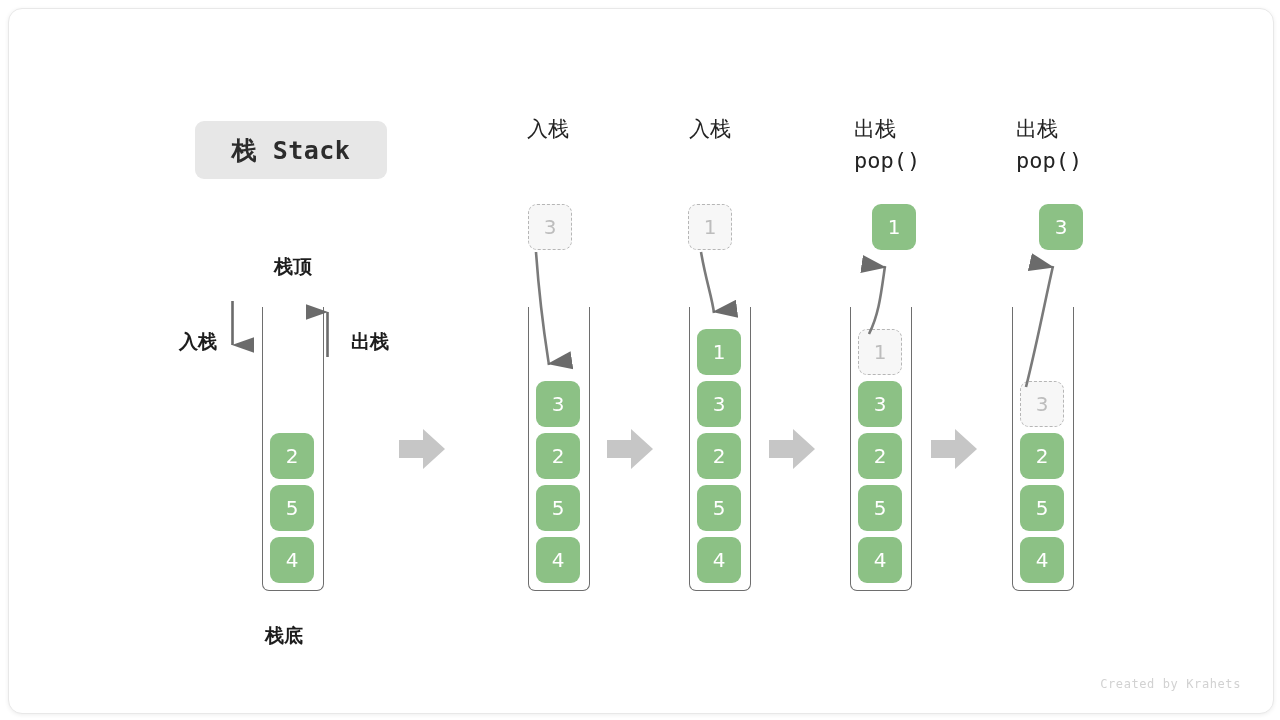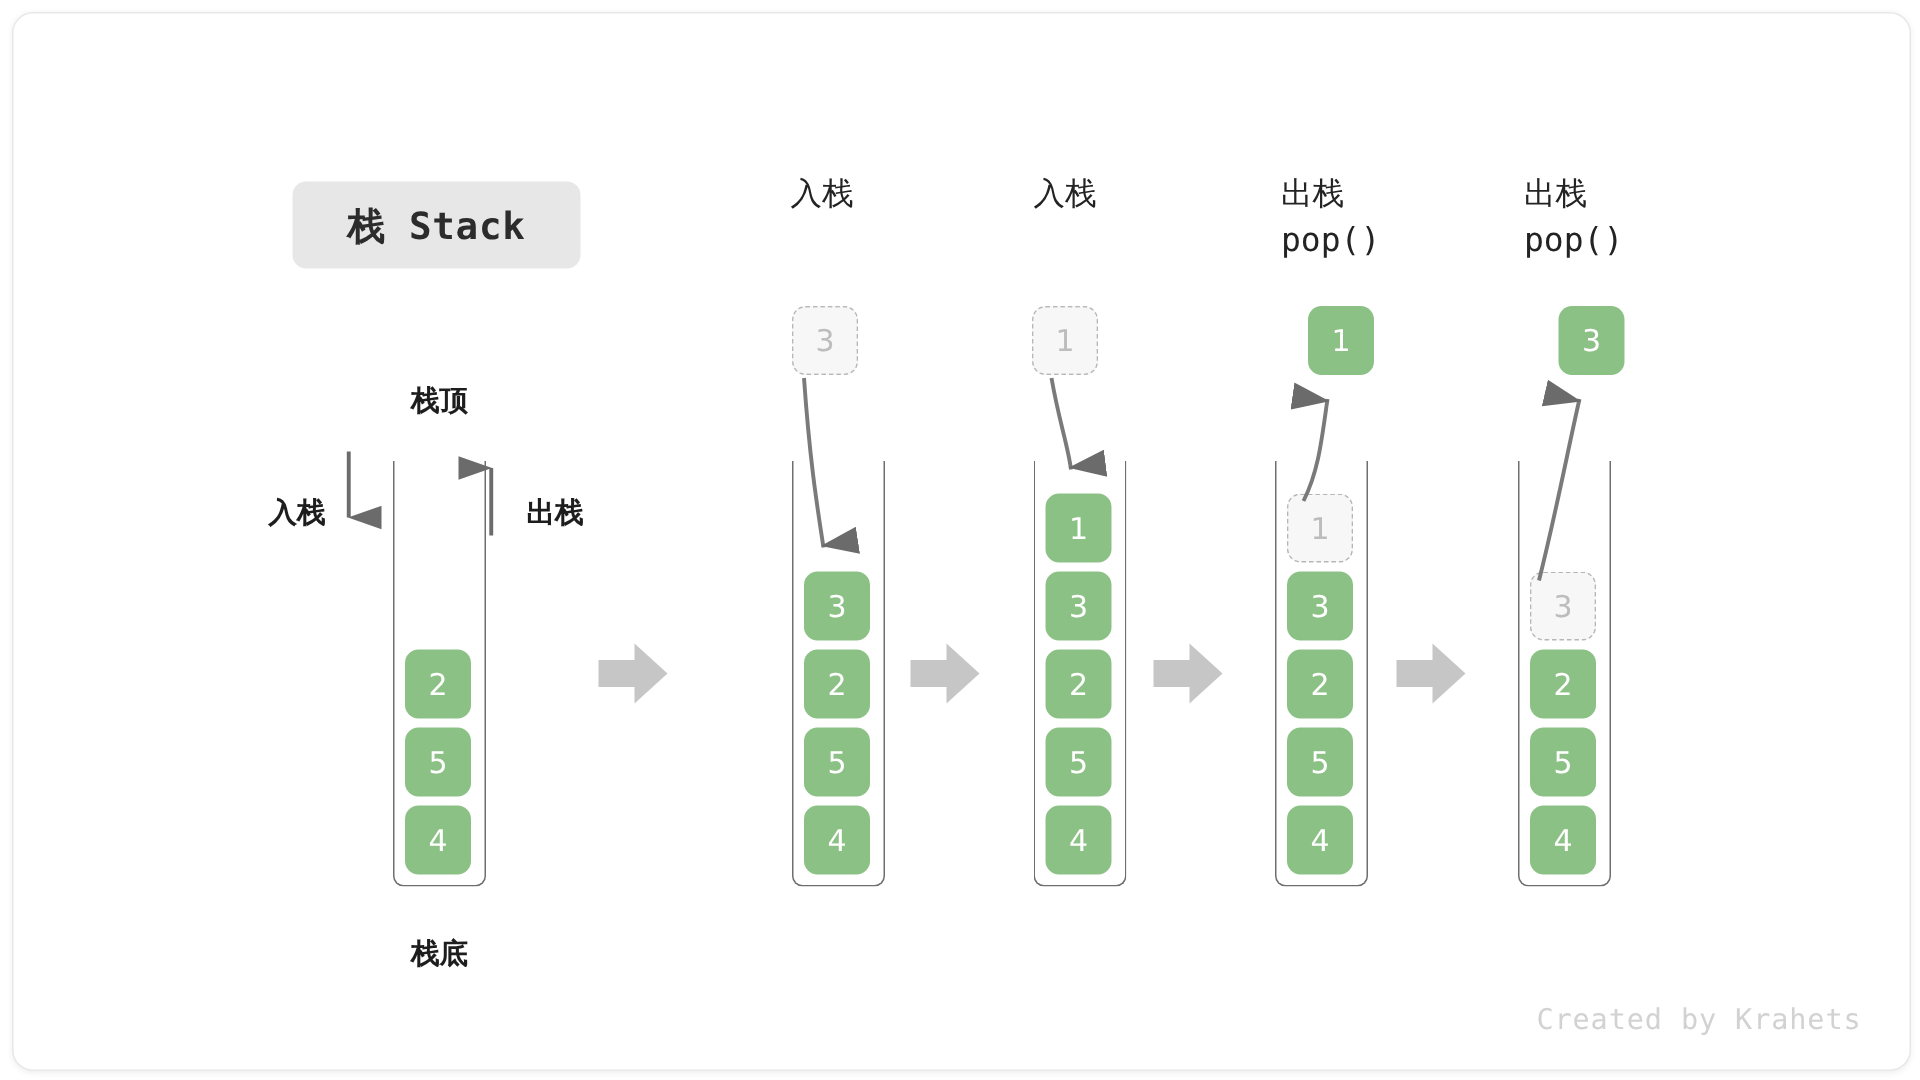--- a/index.html
+++ b/index.html
@@ -81,21 +81,21 @@
   .cell.filled { background: #8cc185; color: #ffffff; }
   .cell.ghost {
     background: #f7f7f7; color: #bdbdbd;
     border: 1.6px dashed #b6b6b6;
   }
 
   
   #footer {
     right: 32px; bottom: 22px;
     font-family: "DejaVu Sans Mono", "Liberation Mono", monospace;
-    font-size: 19px; color: #d2d2d2; letter-spacing: 0.6px;
+    font-size: 12px; color: #d2d2d2; letter-spacing: 0.6px;
     white-space: nowrap;
     margin-top: 20px;
   }
 
   svg.overlay { position: absolute; left: 0; top: 0; width: 1264px; height: 704px; pointer-events: none; }
 </style>
 </head>
 <body>
 
 <div id="card">
@@ -109,21 +109,21 @@
   <div class="abs cjk-bold" style="left:170px; top:320px;">入栈</div>
 
   <div class="abs cjk-bold" style="left:342px; top:320px;">出栈</div>
 
   <div class="abs stack-box" style="left:253px; top:298px; height:284px;"></div>
 
   <div class="abs cell filled" style="left:261px; top:424px;">2</div>
   <div class="abs cell filled" style="left:261px; top:476px;">5</div>
   <div class="abs cell filled" style="left:261px; top:528px;">4</div>
 
-  <div class="abs cjk-bold" style="left:256px; top:614px; width:56px; text-align:center;">栈底</div>
+  <div class="abs cjk-bold" style="left:256px; top:614px; width:56px; ">栈底</div>
 
   <div class="abs stage-cap" style="left:518px; top:105px;">
     <div class="cn">入栈</div>
   </div>
 
   <div class="abs cell ghost" style="left:519px; top:195px;">3</div>
 
   <div class="abs stack-box" style="left:519px; top:298px; height:284px;"></div>
 
   <div class="abs cell filled" style="left:527px; top:372px;">3</div>

